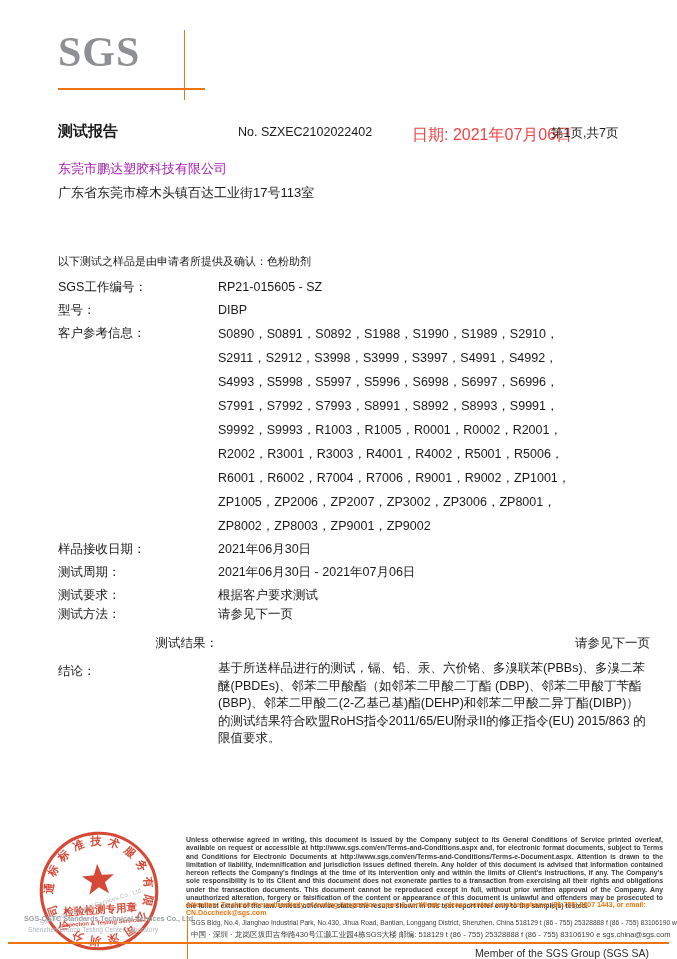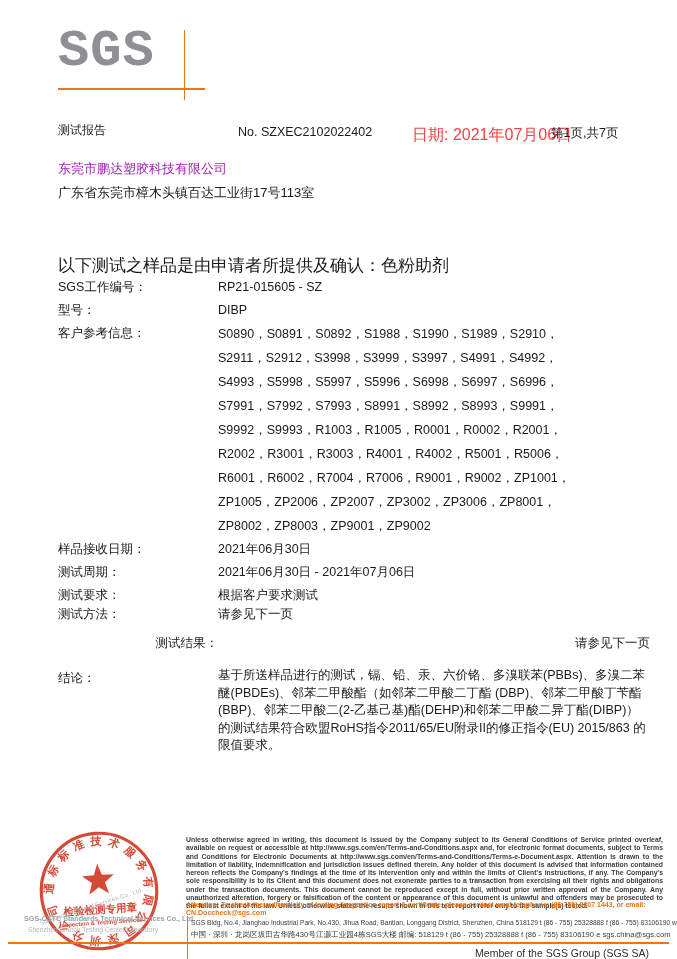--- a/index.html
+++ b/index.html
@@ -5,43 +5,43 @@
   * { margin:0; padding:0; box-sizing:border-box; }
   html,body { background:#e8e8e8; }
   body { font-family:"Liberation Sans","DejaVu Sans",sans-serif; }
   .page {
     position:relative; width:677px; height:959px; margin:0 auto;
     background:#ffffff; color:#222; overflow:hidden;
   }
   
   .logo-block { position:absolute; top:22px; left:58px; }
   .logo-text {
-    font-size:52px; font-weight:bold; color:#8e9093; letter-spacing:1px;
-    line-height:60px; font-family:Liberation Mono, monospace;
+    font-size:42px; font-weight:bold; color:#8e9093; letter-spacing:1px;
+    line-height:60px; font-family:Liberation Serif, serif;
   }
   .logo-hline { position:absolute; top:88px; left:58px; width:147px; height:2px; background:#ee7411; }
   .logo-vline { position:absolute; top:30px; left:184px; width:1px; height:70px; background:#ee7411; }
   
-  .hdr-title   { position:absolute; top:122px; left:58px;  font-size:12px; font-weight:normal; color:#1a1a1a; }
+  .hdr-title   { position:absolute; top:122px; left:58px;  font-size:15px; font-weight:bold; color:#1a1a1a; }
   .hdr-no      { position:absolute; top:125px; left:238px; font-size:12.5px; color:#1a1a1a; }
   .hdr-date    { position:absolute; top:125px; left:412px; font-size:16px; color:#ef4444; }
   .hdr-page    { position:absolute; top:125px; left:551px; font-size:12.5px; color:#1a1a1a; }
   
   .company { position:absolute; top:160px; left:58px; font-size:13px; color:#a21caf; }
   .address { position:absolute; top:184px; left:58px; font-size:13px; color:#1a1a1a; }
   
-  .intro { position:absolute; top:254px; left:58px; font-size:17px; color:#1a1a1a; }
+  .intro { position:absolute; top:254px; left:58px; font-size:11px; color:#1a1a1a; }
   .fields { position:absolute; top:276px; left:58px; width:592px; font-size:12.5px; color:#1a1a1a; }
   .frow { display:flex; align-items:flex-start; line-height:23px; }
   .frow .lbl { width:160px; flex-shrink:0; }
   .frow .val { flex:1; }
   .ref-lines .ref-line { line-height:24px; }
   .row-method { margin-top:-4px; }
   .row-result { margin-top:6px;text-align:right; }
-  .row-conclusion { margin-top:12px; }
+  .row-conclusion { margin-top:5px; }
   .conclusion-text { line-height:17.5px; width:442px; }
   
   .legal {
     position:absolute; top:836px; left:186px; width:477px;
     font-size:6.9px; line-height:8.3px; color:#3c3c3c; text-align:justify;
     font-weight:bold;
   }
   .attention {
     position:absolute; top:901px; left:186px; width:477px;
     font-size:7px; line-height:8.4px; color:#ee7411; font-weight:bold;

